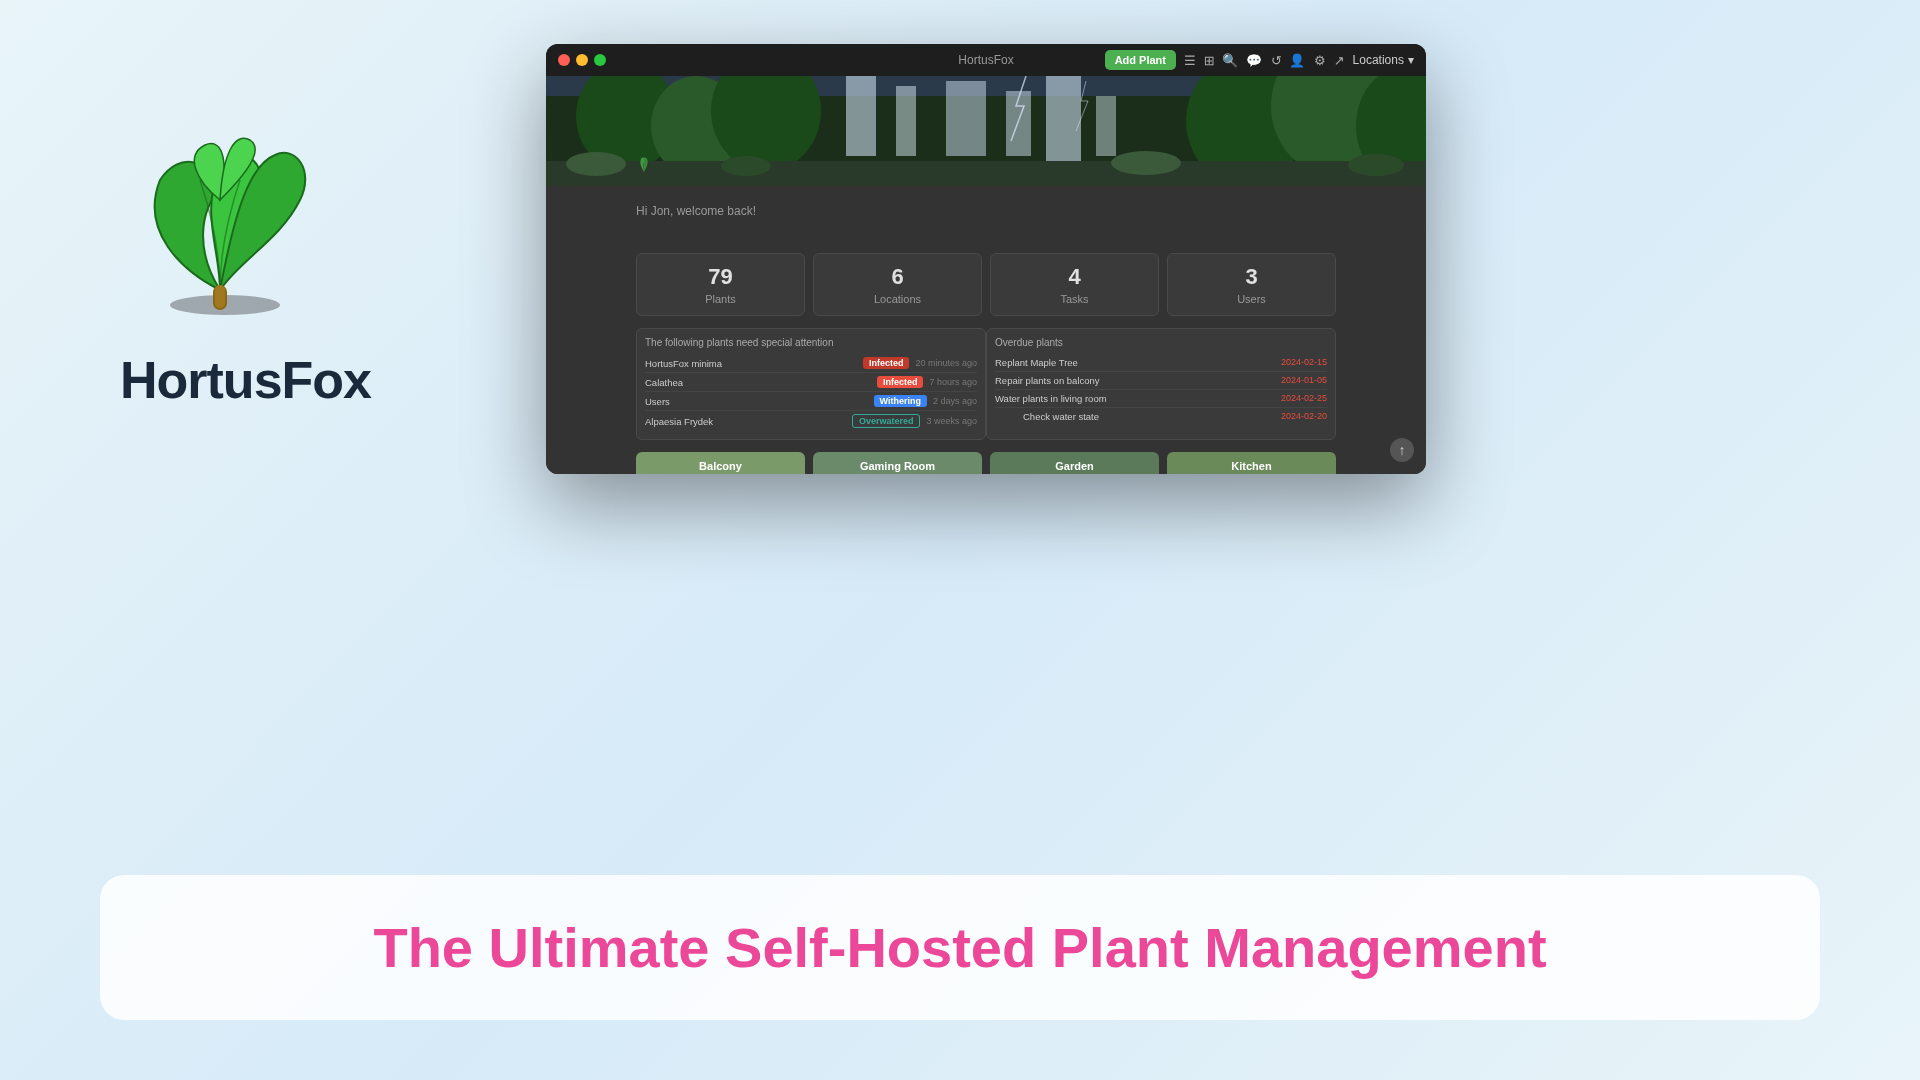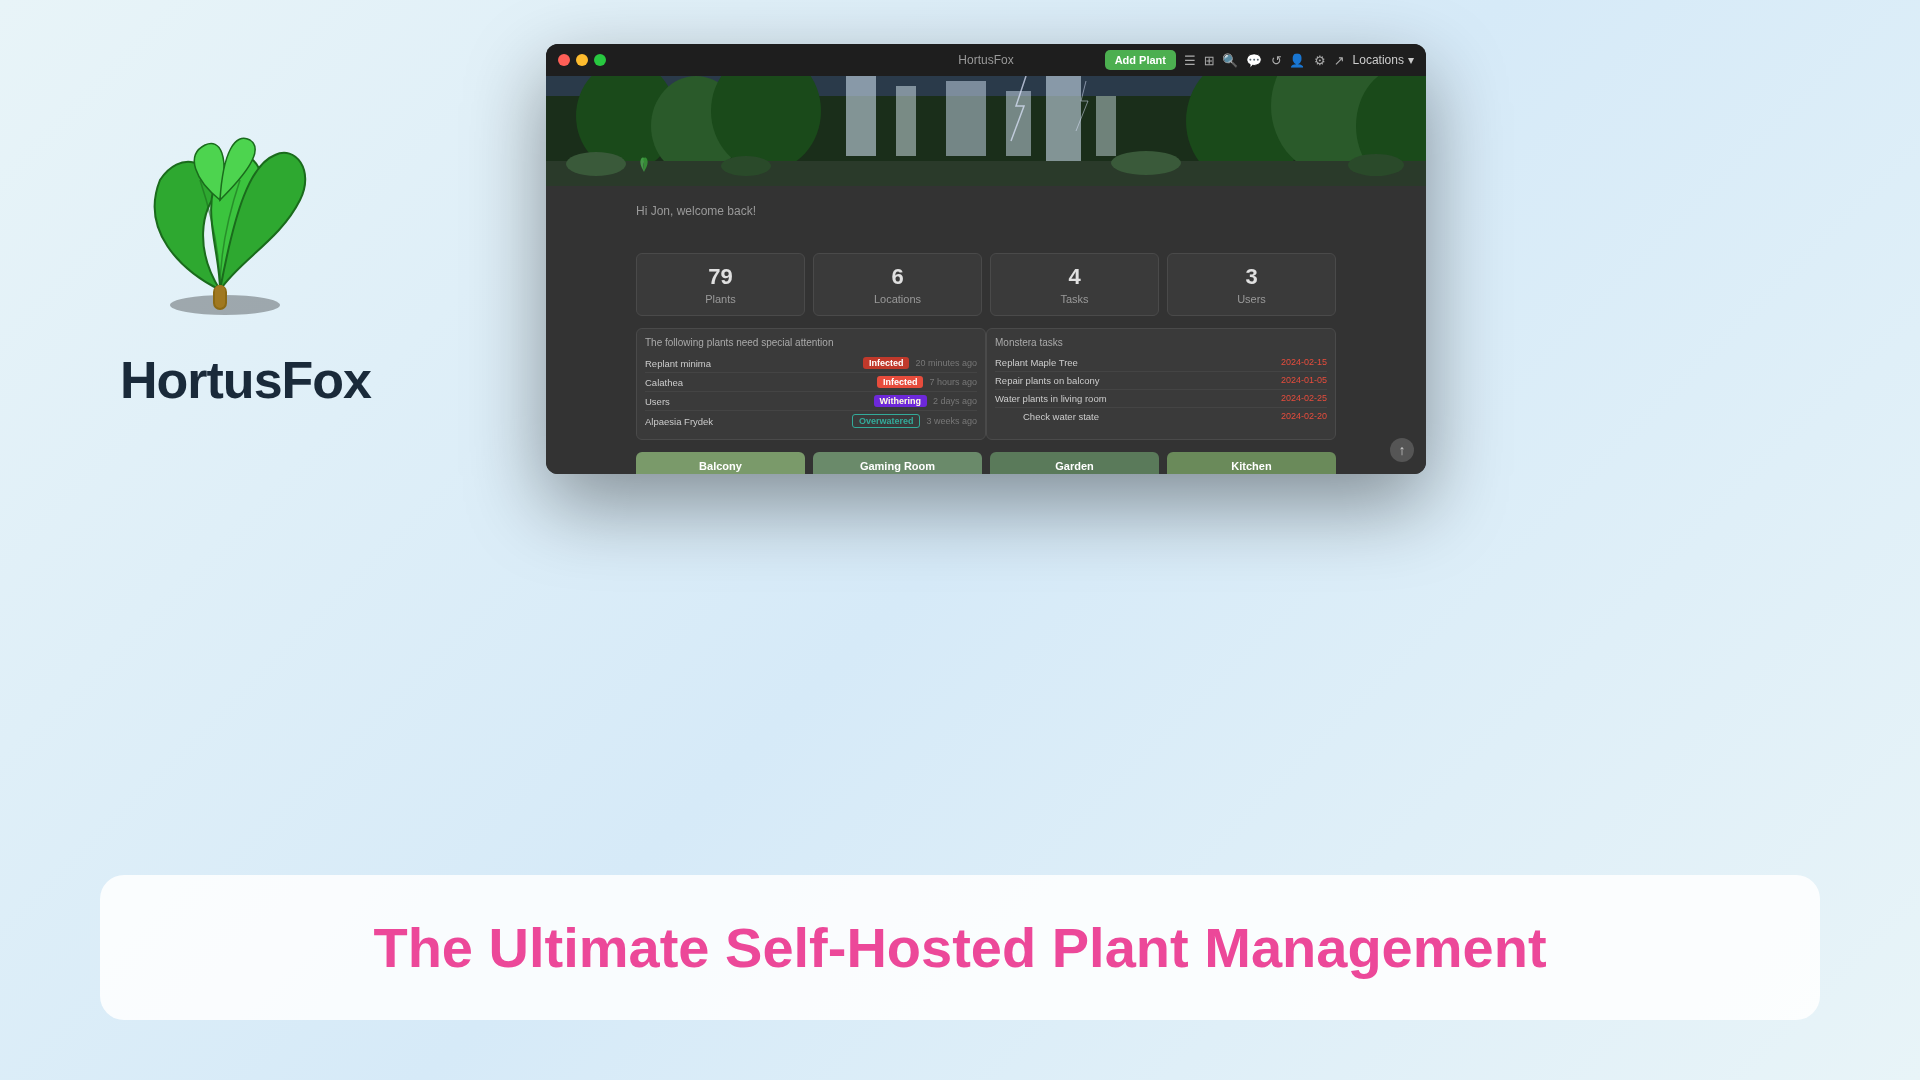--- a/index.html
+++ b/index.html
@@ -252,21 +252,21 @@
     .status-badge {
       padding: 1px 6px;
       border-radius: 3px;
       font-size: 9px;
       font-weight: 600;
       margin: 0 6px;
     }
 
     .status-infected { background: #c0392b; color: white; }
     .status-infected2 { background: #e74c3c; color: white; }
-    .status-withering { background: #6d28d9; color: #ffd; }
+    .status-withering { background: #3b82f6; color: #ffd; }
     .status-overwatered { background: transparent; color: #3a9; border: 1px solid #3a9; }
 
     .time-ago {
       color: #777;
       font-size: 9px;
     }
 
     .task-row {
       display: flex;
       justify-content: space-between;
@@ -444,21 +444,21 @@
         <div class="stat-number">3</div>
         <div class="stat-label">Users</div>
       </div>
     </div>
 
     <div class="two-col">
 
       <div class="attention-panel">
         <div class="panel-title">The following plants need special attention</div>
         <div class="plant-row">
-          <span class="plant-name">Replant minima</span>
+          <span class="plant-name">HortusFox minima</span>
           <span class="status-badge status-infected">Infected</span>
           <span class="time-ago">20 minutes ago</span>
         </div>
         <div class="plant-row">
           <span class="plant-name">Calathea</span>
           <span class="status-badge status-infected2">Infected</span>
           <span class="time-ago">7 hours ago</span>
         </div>
         <div class="plant-row">
           <span class="plant-name">Users</span>
@@ -466,21 +466,21 @@
           <span class="time-ago">2 days ago</span>
         </div>
         <div class="plant-row">
           <span class="plant-name">Alpaesia Frydek</span>
           <span class="status-badge status-overwatered">Overwatered</span>
           <span class="time-ago">3 weeks ago</span>
         </div>
       </div>
 
       <div class="overdue-panel">
-        <div class="panel-title">Monstera tasks</div>
+        <div class="panel-title">Overdue plants</div>
         <div class="task-row">
           <span class="task-name">Replant Maple Tree</span>
           <span class="task-date">2024-02-15</span>
         </div>
         <div class="task-row">
           <span class="task-name">Repair plants on balcony</span>
           <span class="task-date">2024-01-05</span>
         </div>
         <div class="task-row">
           <span class="task-name">Water plants in living room</span>

